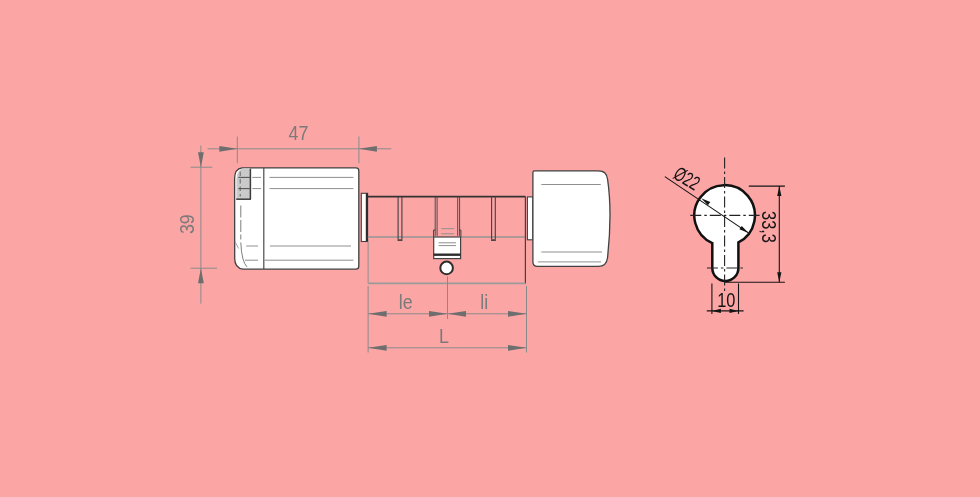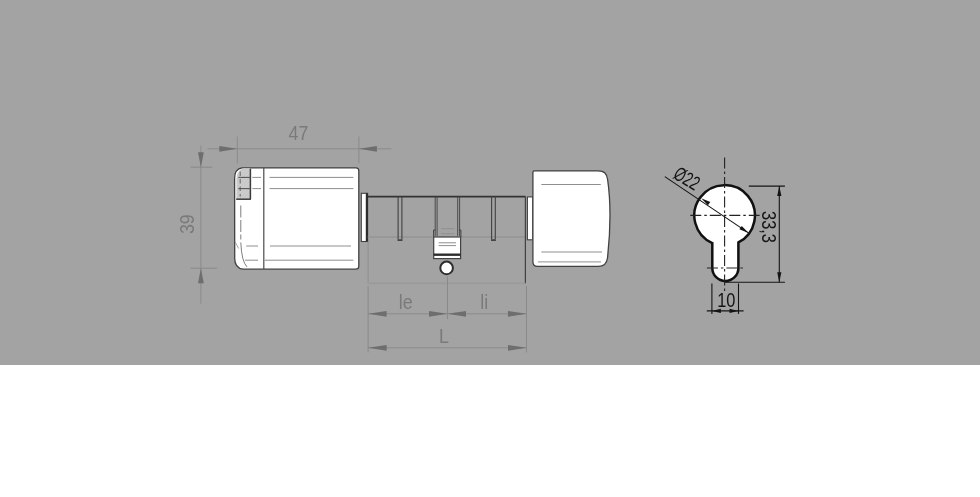--- a/index.html
+++ b/index.html
@@ -1,16 +1,16 @@
 <!DOCTYPE html>
 <html><head>
 <meta charset="utf-8">
 <style>
   html,body{margin:0;padding:0;background:#ffffff;}
-  #page{position:relative;width:980px;height:365px;background:#a3a3a3;overflow:hidden;}
+  #page{position:relative;width:980px;height:497px;background:#fca5a5;overflow:hidden;}
   svg{position:absolute;top:0;left:0;}
   text{font-family:"Liberation Sans",sans-serif;}
 </style>
 </head>
 <body>
 
 <div id="page">
 <svg width="980" height="497" viewBox="0 0 980 497">
 <defs>
 <pattern id="hatch" width="2.6" height="2.6" patternTransform="rotate(45)" patternUnits="userSpaceOnUse">

